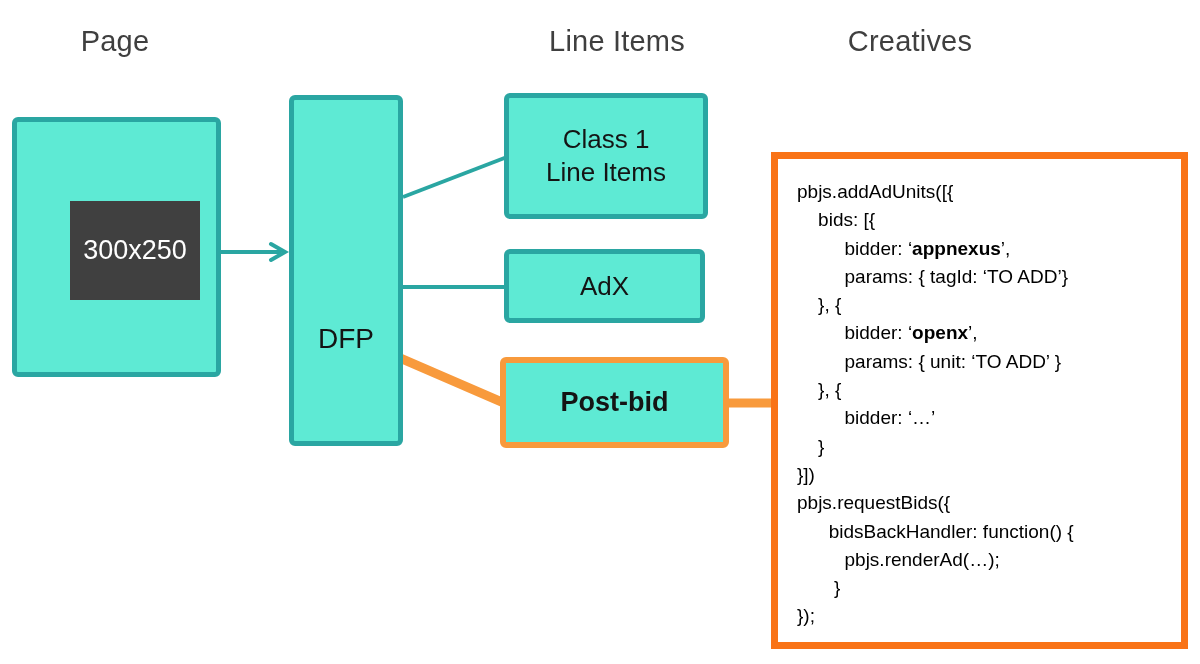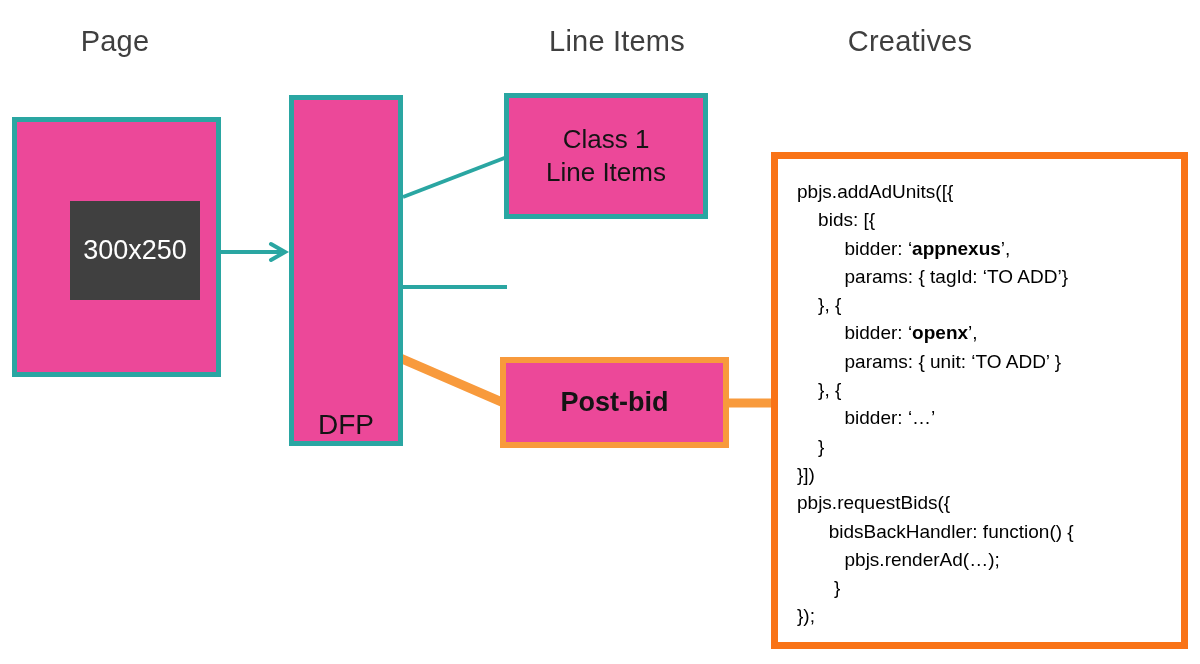--- a/index.html
+++ b/index.html
@@ -28,41 +28,42 @@
     letter-spacing: 0.2px;
   }
   .hdr-page      { left: 35px;  width: 160px; }
   .hdr-adserver  { left: 258px; width: 170px; }
   .hdr-lineitems { left: 532px; width: 170px; }
   .hdr-creatives { left: 825px; width: 170px; }
 
   .box {
     position: absolute;
     box-sizing: border-box;
-    background: #ec4899;
+    background: #5eead4;
     display: flex;
     align-items: center;
     justify-content: center;
     color: #141414;
+    border-radius: 6px;
   }
   .teal   { border: 5px solid #2aa6a2; }
   .orange { border: 6px solid #f89a3c; }
 
   .page-box   { left: 12px;  top: 117px; width: 209px; height: 260px; }
   .ad-slot {
     position: absolute;
     left: 70px; top: 201px; width: 130px; height: 99px;
     background: #404040;
     color: #ffffff;
     font-size: 27px;
     display: flex; align-items: center; justify-content: center;
   }
   .dfp-box {
     left: 289px; top: 95px; width: 114px; height: 351px;
-    align-items: flex-end;
+    align-items: center;
     font-size: 28px;
   }
   .dfp-box .lbl { margin-top: 136px; }
   .class1-box {
     left: 504px; top: 93px; width: 204px; height: 126px;
     flex-direction: column;
     font-size: 26px;
     line-height: 33px;
     text-align: center;
   }
@@ -121,20 +122,23 @@
   </div>
 
   <div class="box teal dfp-box">
     <span class="lbl">DFP</span>
   </div>
 
   <div class="box teal class1-box">
     <span>Class 1</span>
     <span>Line Items</span>
   </div>
+  <div class="box teal adx-box">
+    <span>AdX</span>
+  </div>
   <div class="box orange postbid-box">
     <span>Post-bid</span>
   </div>
 
   <div class="code-box">
     <div class="code"><div><span>pbjs.addAdUnits([{</span></div><div><span>    bids: [{</span></div><div><span>         bidder: ‘</span><span class="bold">appnexus</span><span>’,</span></div><div><span>         params: { tagId: ‘TO ADD’}</span></div><div><span>    }, {</span></div><div><span>         bidder: ‘</span><span class="bold">openx</span><span>’,</span></div><div><span>         params: { unit: ‘TO ADD’ }</span></div><div><span>    }, {</span></div><div><span>         bidder: ‘…’</span></div><div><span>    }</span></div><div><span>}])</span></div><div><span>pbjs.requestBids({</span></div><div><span>      bidsBackHandler: function() {</span></div><div><span>         pbjs.renderAd(…);</span></div><div><span>       }</span></div><div><span>});</span></div></div>
   </div>
 
 </div>
 

